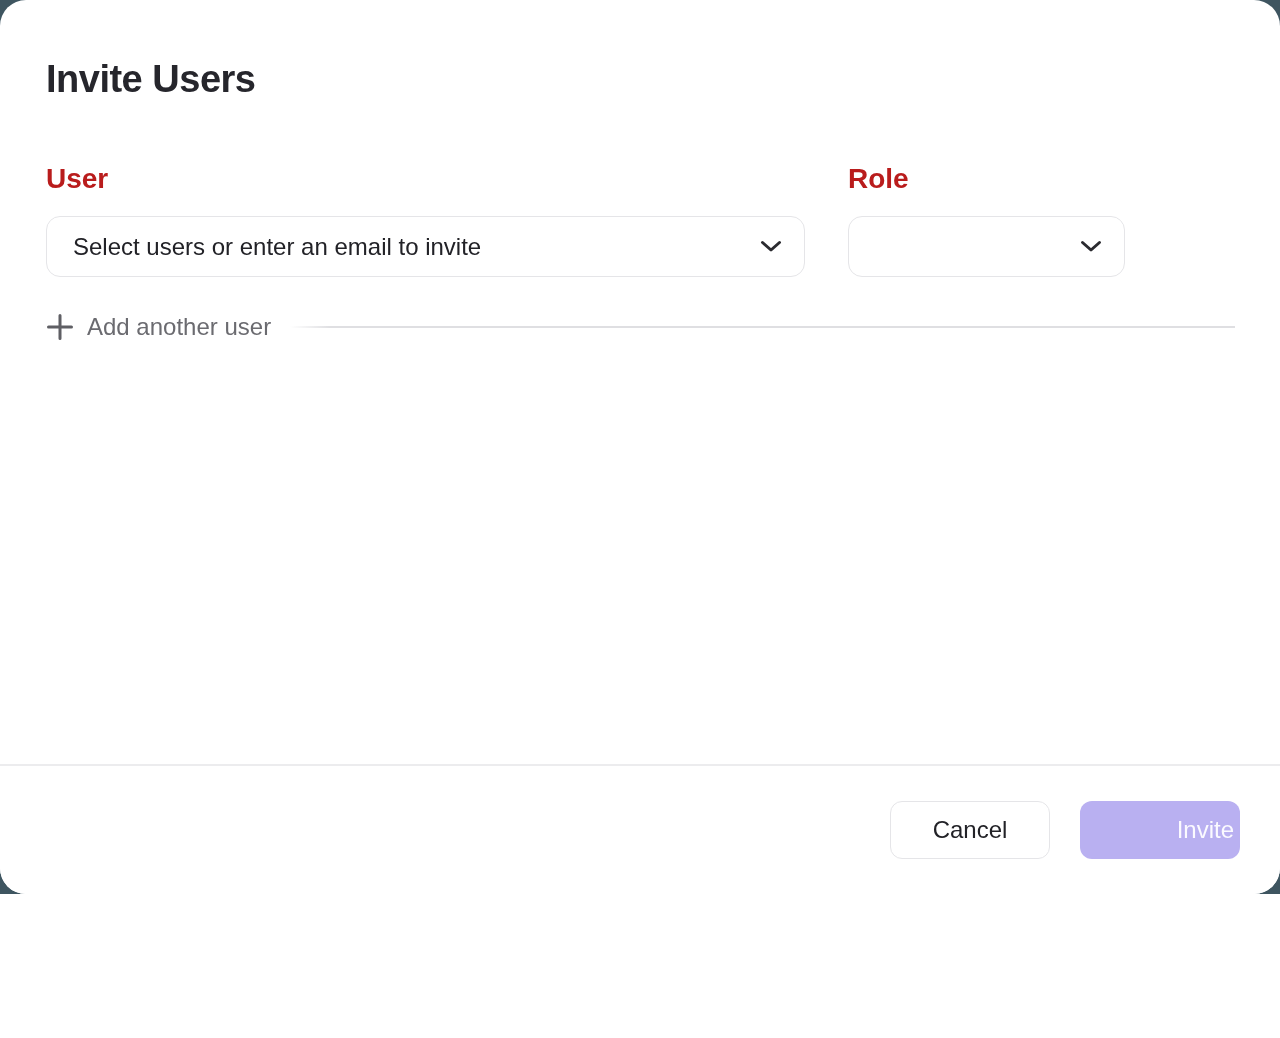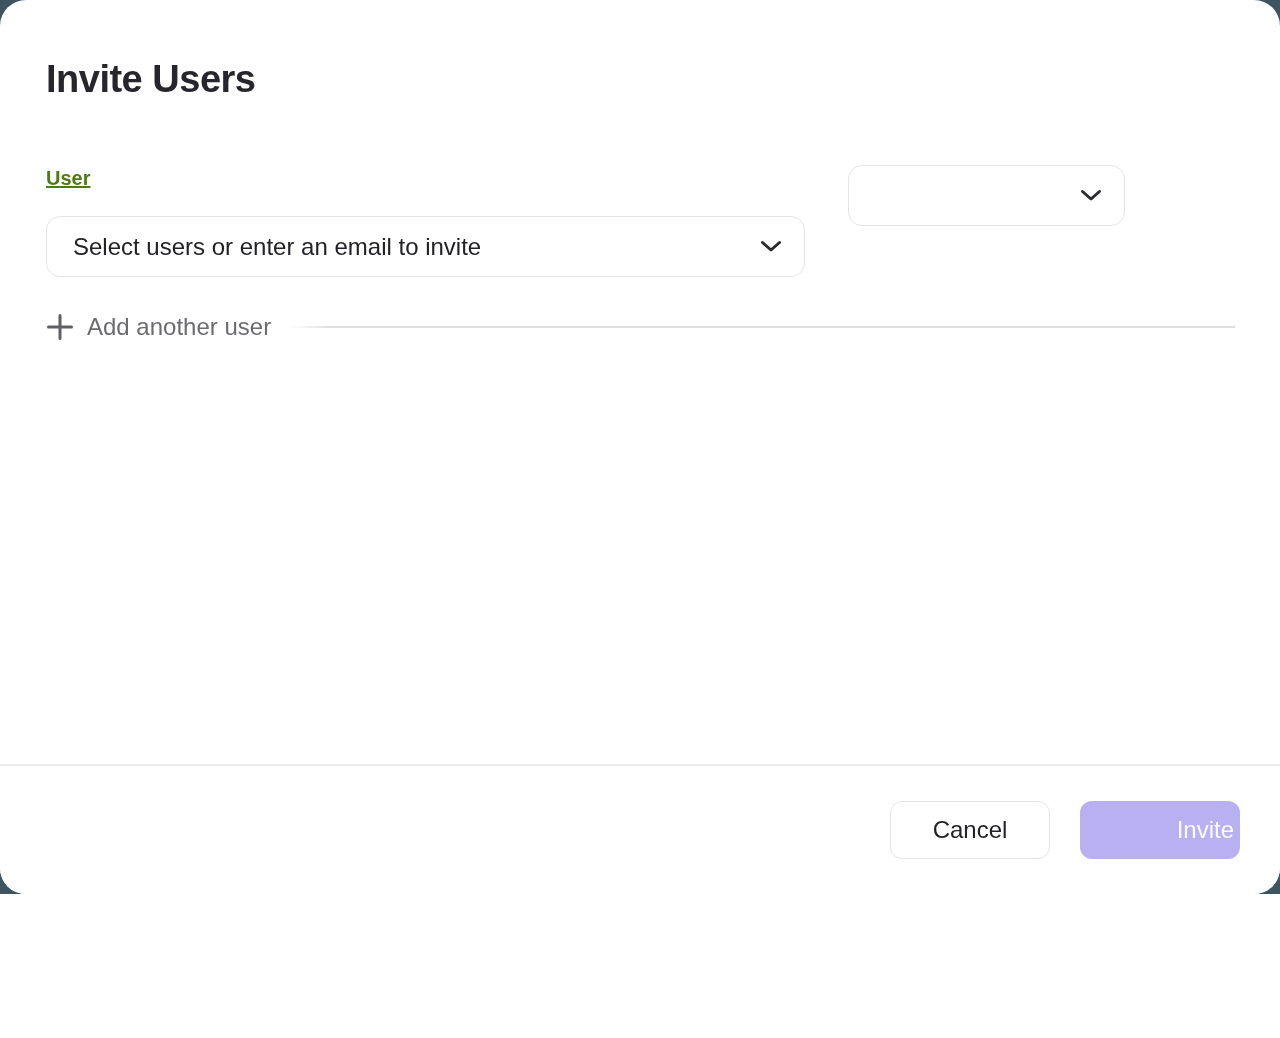--- a/index.html
+++ b/index.html
@@ -37,26 +37,25 @@
     letter-spacing: -0.5px;
   }
   .fields-row {
     display: flex;
     gap: 43px;
     margin-top: 64px;
     align-items: flex-start;
   }
   .field-label {
     display: block;
-    font-size: 20px;
+    font-size: 28px;
     line-height: 27px;
     font-weight: 700;
-    color: #4d7c0f;
+    color: #b91c1c;
     margin-bottom: 24px;
-    text-decoration: underline;
   }
   .select {
     box-sizing: border-box;
     height: 61px;
     background: #ffffff;
     border: 1.5px solid #e5e5e8;
     border-radius: 14px;
     display: flex;
     align-items: center;
     justify-content: space-between;
@@ -151,20 +150,21 @@
             <span class="select-text">Select users or enter an email to invite</span>
             <span class="chevron">
               <svg width="22" height="13" viewBox="0 0 22 13">
                 <path d="M2.5 2.5 L11 10 L19.5 2.5" fill="none" stroke="#2b2b30" stroke-width="3" stroke-linecap="round" stroke-linejoin="round"></path>
               </svg>
             </span>
           </div>
         </div>
 
         <div class="field">
+          <span class="field-label">Role</span>
           <div class="select role-select">
             <span class="select-text"></span>
             <span class="chevron">
               <svg width="22" height="13" viewBox="0 0 22 13">
                 <path d="M2.5 2.5 L11 10 L19.5 2.5" fill="none" stroke="#2b2b30" stroke-width="3" stroke-linecap="round" stroke-linejoin="round"></path>
               </svg>
             </span>
           </div>
         </div>
 

